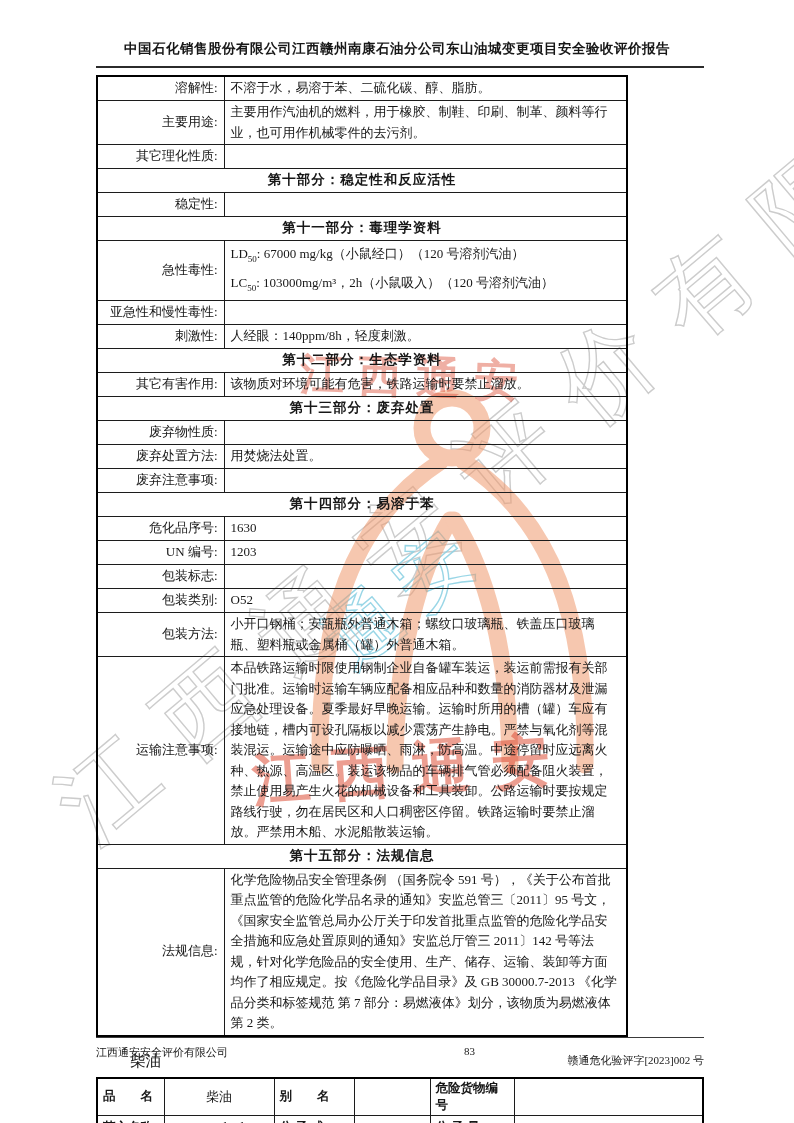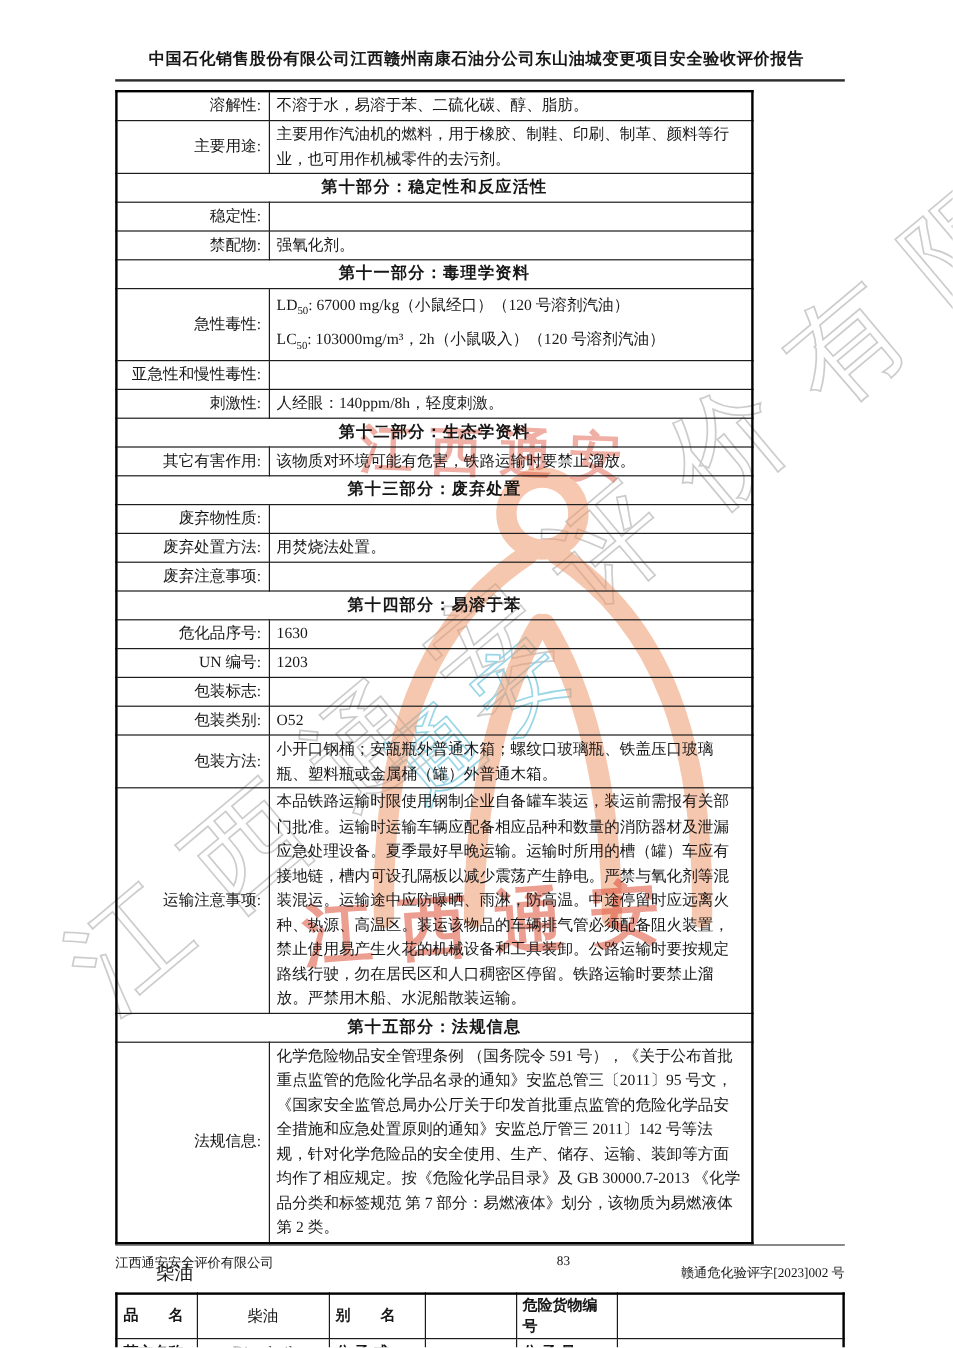--- a/index.html
+++ b/index.html
@@ -87,30 +87,30 @@
       </colgroup>
     <tbody>
       <tr class="single">
         <td class="lbl">溶解性:</td>
         <td class="val">不溶于水，易溶于苯、二硫化碳、醇、脂肪。</td>
       </tr>
       <tr>
         <td class="lbl">主要用途:</td>
         <td class="val">主要用作汽油机的燃料，用于橡胶、制鞋、印刷、制革、颜料等行业，也可用作机械零件的去污剂。</td>
       </tr>
+      <tr class="single">
+        <td class="lbl">其它理化性质:</td>
+        <td class="val"></td>
+      </tr>
       <tr>
         <td class="section" colspan="2">第十部分：稳定性和反应活性</td>
       </tr>
       <tr class="single">
         <td class="lbl">稳定性:</td>
         <td class="val"></td>
-      </tr>
-      <tr class="single">
-        <td class="lbl">禁配物:</td>
-        <td class="val">强氧化剂。</td>
       </tr>
       <tr>
         <td class="section" colspan="2">第十一部分：毒理学资料</td>
       </tr>
       <tr class="tall">
         <td class="lbl">急性毒性:</td>
         <td class="val">
           <div class="acute-line"><span>LD</span><sub>50</sub><span>: 67000 mg/kg（小鼠经口）（120 号溶剂汽油）</span></div>
           <div class="acute-line"><span>LC</span><sub>50</sub><span>: 103000mg/m³，2h（小鼠吸入）（120 号溶剂汽油）</span></div>
         </td>

